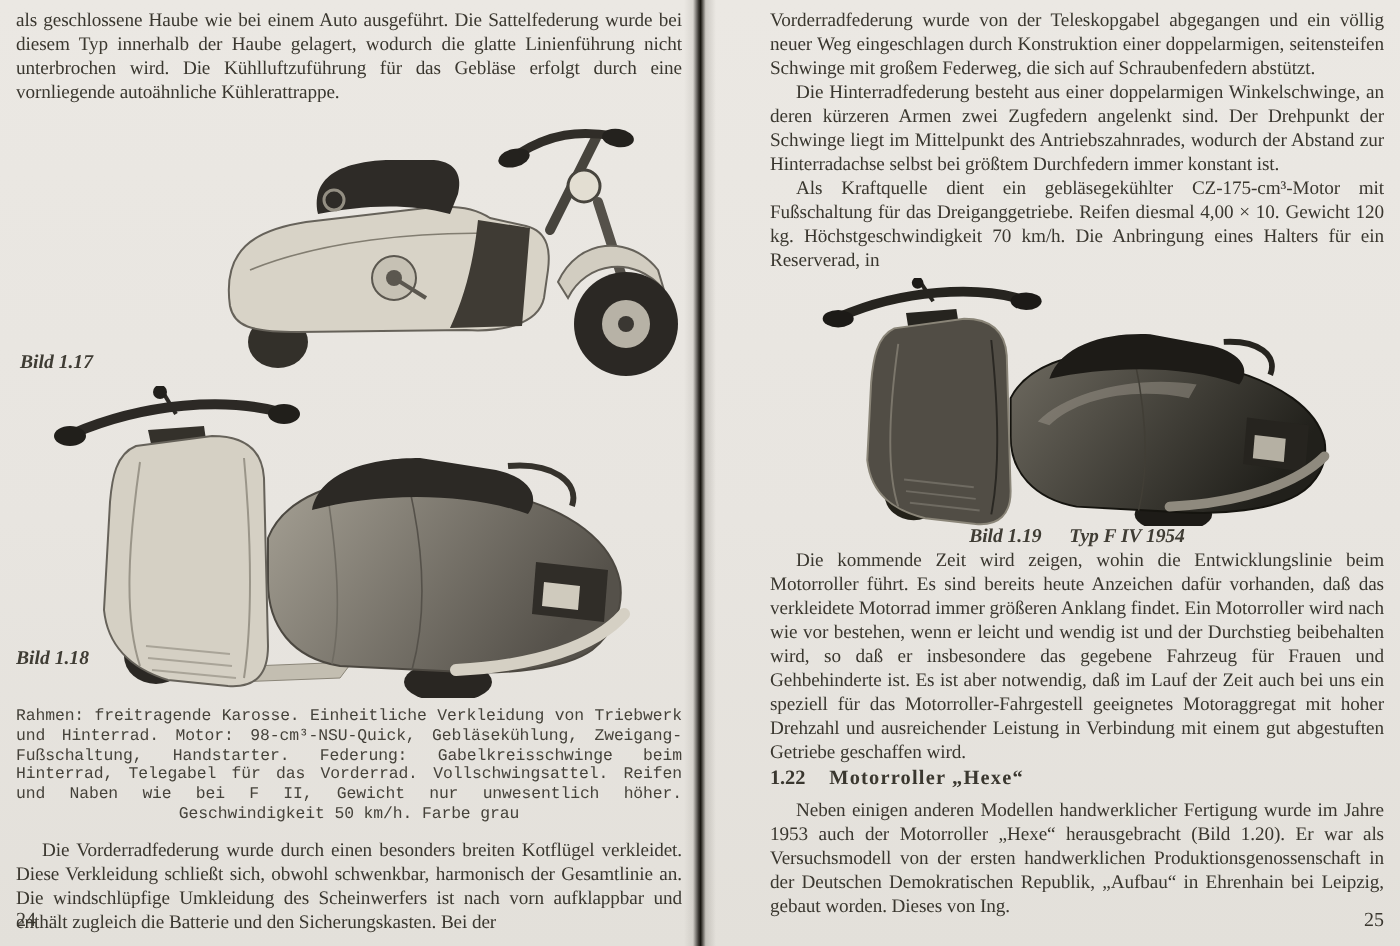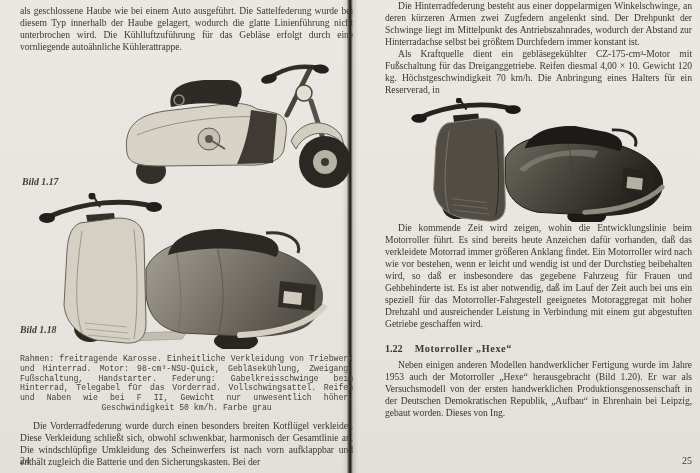--- a/index.html
+++ b/index.html
@@ -3,21 +3,21 @@
 <meta charset="utf-8">
 <style>
   html,body{margin:0;padding:0;}
   body{
     width:700px;height:473px;overflow:hidden;position:relative;
     background:linear-gradient(180deg,#ebe8e3 0%,#e8e5e0 55%,#e3e0da 100%);
     font-family:"Liberation Serif", serif;
     color:#3a372f;
   }
   .page{position:absolute;top:0;height:473px;overflow:hidden;}
-  .page-left{left:20px;width:333px;}
+  .page-left{left:8px;width:333px;}
   .page-right{left:385px;width:307px;}
   .gutter{
     position:absolute;left:342px;top:0;width:16px;height:473px;
     background:linear-gradient(90deg,rgba(60,55,45,0) 0%,rgba(60,55,45,0.10) 28%,
       rgba(25,22,18,0.85) 46%,#17150f 52%,rgba(60,55,45,0.18) 68%,rgba(60,55,45,0) 100%);
   }
   p{margin:0;font-size:9.6px;line-height:12px;text-align:justify;letter-spacing:-0.05px;}
   .indent{text-indent:13px;}
   .mt{margin-top:5px;font-family:Liberation Mono, monospace;}
   .small{
@@ -104,20 +104,21 @@
 
   <p class="small mt">Rahmen: freitragende Karosse. Einheitliche Verkleidung von Triebwerk und Hinterrad. Motor: 98-cm³-NSU-Quick, Gebläsekühlung, Zweigang-Fußschaltung, Handstarter. Federung: Gabelkreisschwinge beim Hinterrad, Telegabel für das Vorderrad. Vollschwingsattel. Reifen und Naben wie bei F II, Gewicht nur unwesentlich höher. Geschwindigkeit 50 km/h. Farbe grau</p>
 
   <p class="indent" style="margin-top:7px">Die Vorderradfederung wurde durch einen besonders breiten Kotflügel verkleidet. Diese Verkleidung schließt sich, obwohl schwenkbar, harmonisch der Gesamtlinie an. Die windschlüpfige Umkleidung des Scheinwerfers ist nach vorn aufklappbar und enthält zugleich die Batterie und den Sicherungskasten. Bei der</p>
 
   <span class="pagenum" style="left:0">24</span>
 </div>
 
 <div class="page page-right">
 
+  <p style="margin-top:5px">Vorderradfederung wurde von der Teleskopgabel abgegangen und ein völlig neuer Weg eingeschlagen durch Konstruktion einer doppelarmigen, seitensteifen Schwinge mit großem Federweg, die sich auf Schraubenfedern abstützt.</p>
   <p class="indent">Die Hinterradfederung besteht aus einer doppelarmigen Winkelschwinge, an deren kürzeren Armen zwei Zugfedern angelenkt sind. Der Drehpunkt der Schwinge liegt im Mittelpunkt des Antriebszahnrades, wodurch der Abstand zur Hinterradachse selbst bei größtem Durchfedern immer konstant ist.</p>
   <p class="indent">Als Kraftquelle dient ein gebläsegekühlter CZ-175-cm³-Motor mit Fußschaltung für das Dreiganggetriebe. Reifen diesmal 4,00 × 10. Gewicht 120 kg. Höchstgeschwindigkeit 70 km/h. Die Anbringung eines Halters für ein Reserverad, in</p>
 
   <div class="fig" style="height:124px;margin-top:2px">
     <svg width="292" height="124" viewBox="0 0 292 128" style="margin-left:auto">
       <defs>
         <linearGradient id="g3" x1="0" y1="0" x2="1" y2="0.4">
           <stop offset="0" stop-color="#6e6a60"></stop>
             <stop offset="1" stop-color="#21201b"></stop>
         </linearGradient>
@@ -139,21 +140,22 @@
       <path d="M226,72 L258,76 L256,100 L224,96 Z" fill="#26241f"></path>
       <path d="M230,81 L246,83 L245,95 L229,93 Z" fill="#b5b0a3"></path>
       <path d="M186,118 C224,116 252,106 266,92" fill="none" stroke="#8f8a7e" stroke-width="5" stroke-linecap="round"></path>
       <path d="M44,26 C35,30 33,42 32,54 L30,94 C32,112 44,120 60,124 L86,127 C98,128 104,122 104,110 L102,40 C101,26 92,21 80,21 Z" fill="#514d45" stroke="#8a8578" stroke-width="1"></path>
       <path d="M46,34 C41,70 40,100 46,118" fill="none" stroke="#7b766b" stroke-width="1"></path>
       <path d="M94,32 C98,70 98,102 94,122" fill="none" stroke="#2a2823" stroke-width="1"></path>
       <path d="M52,116 L88,120 M50,110 L86,114 M49,104 L85,108" stroke="#6f6b62" stroke-width="1"></path>
     </svg>
   </div>
 
+  <p class="caption"><span>Bild 1.19</span><span class="cap-gap">Typ F IV 1954</span></p>
 
   <p class="indent">Die kommende Zeit wird zeigen, wohin die Entwicklungslinie beim Motorroller führt. Es sind bereits heute Anzeichen dafür vorhanden, daß das verkleidete Motorrad immer größeren Anklang findet. Ein Motorroller wird nach wie vor bestehen, wenn er leicht und wendig ist und der Durchstieg beibehalten wird, so daß er insbesondere das gegebene Fahrzeug für Frauen und Gehbehinderte ist. Es ist aber notwendig, daß im Lauf der Zeit auch bei uns ein speziell für das Motorroller-Fahrgestell geeignetes Motoraggregat mit hoher Drehzahl und ausreichender Leistung in Verbindung mit einem gut abgestuften Getriebe geschaffen wird.</p>
 
-  <p class="heading" style="margin-top:12px"><span>1.22</span><span class="head-gap">Motorroller „Hexe“</span></p>
+  <p class="heading" style="margin-top:0"><span>1.22</span><span class="head-gap">Motorroller „Hexe“</span></p>
 
   <p class="indent" style="margin-top:4px"><span>Neben einigen anderen Modellen handwerklicher Fertigung wurde im Jahre 1953 auch der Motorroller „Hexe“ herausgebracht (Bild 1.20). Er war als Versuchsmodell von der ersten handwerklichen Produktionsgenossenschaft in der Deutschen Demokratischen Republik, „Aufbau“ in Ehrenhain bei Leipzig, gebaut worden. Dieses von Ing. </span></p>
 
   <span class="pagenum" style="right:0">25</span>
 </div>
 
 </body></html>

